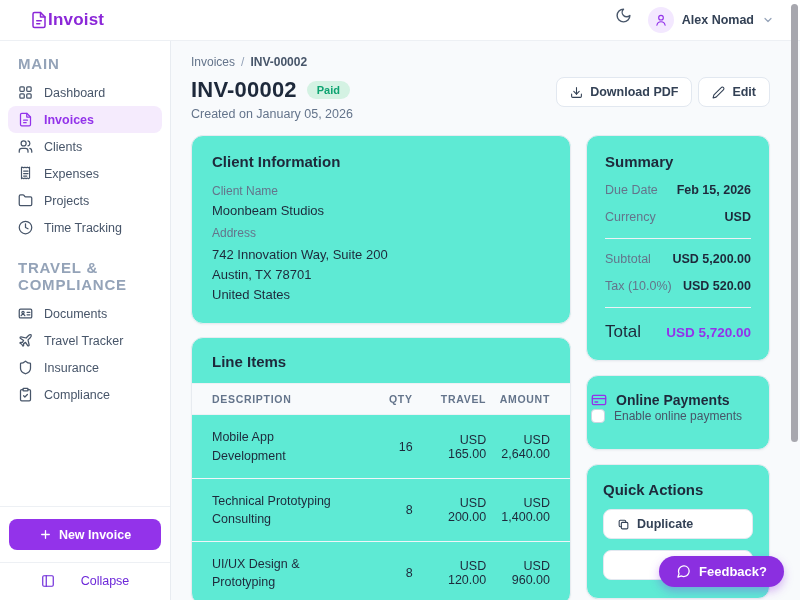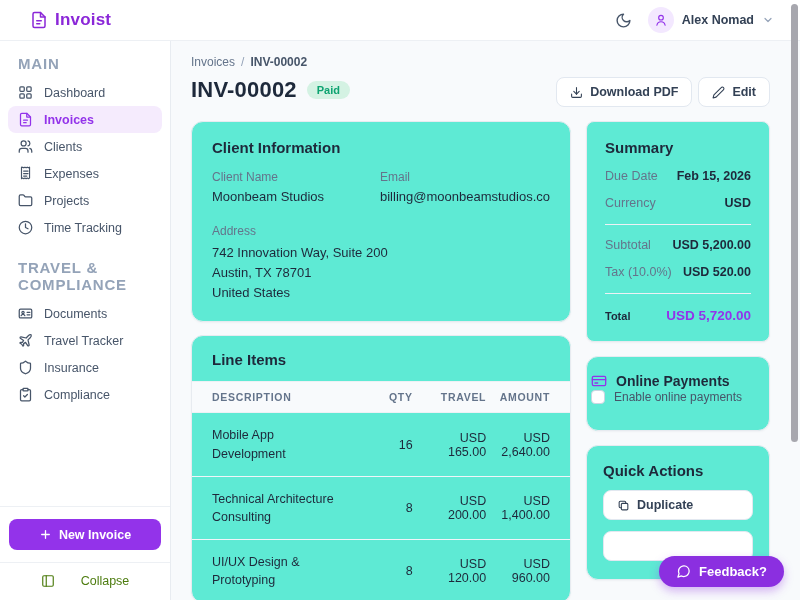--- a/index.html
+++ b/index.html
@@ -5,23 +5,23 @@
   * { margin:0; padding:0; box-sizing:border-box; }
   html,body { width:800px; height:600px; overflow:hidden; }
   body { font-family:"Liberation Sans", sans-serif; background:#f8fafc; color:#1e293b; }
   #app { position:relative; width:800px; height:600px; background:#f8fafc; overflow:hidden; }
   svg { display:block; }
 
   
   .topbar { position:absolute; top:0; left:0; right:0; height:41px; background:#ffffff;
             border-bottom:1px solid #edf0f4; display:flex; align-items:center;
             justify-content:space-between; padding:0 26px 0 30px; z-index:5; }
-  .logo { display:flex; align-items:center; gap:7px; color:#8b27d8; }
+  .logo { display:flex; align-items:center; color:#8b27d8; }
   .logo-text { font-size:17px; font-weight:700; letter-spacing:0.2px; }
-  .topbar-right { display:flex; align-items:center; gap:16px; }
+  .topbar-right { display:flex; align-items:flex-start; gap:16px; }
   .icon-btn { background:none; border:none; color:#475569; cursor:pointer; display:flex; align-items:center; }
   .user-menu { display:flex; align-items:center; gap:8px; cursor:pointer; }
   .avatar { width:26px; height:26px; border-radius:50%; background:#f3e8ff; color:#9333ea;
             display:flex; align-items:center; justify-content:center; }
   .user-name { font-size:12.5px; font-weight:700; color:#334155; }
   .chev { color:#94a3b8; }
 
   
   .sidebar { position:absolute; top:41px; left:0; width:171px; bottom:0; background:#ffffff;
              border-right:1px solid #e8ecf1; display:flex; flex-direction:column; z-index:4; }
@@ -35,21 +35,21 @@
   .nav-item.active { background:#f5ebfd; color:#9333ea; font-weight:600; }
   .nav-item.active .nicon { color:#9333ea; }
   .sidebar-bottom { border-top:1px solid #edf0f4; padding:12px 9px; }
   .new-invoice-btn { width:100%; height:31px; background:#9333ea; color:#fff; border:none;
                      border-radius:8px; font-size:12.5px; font-weight:600; cursor:pointer;
                      display:flex; align-items:center; justify-content:center; gap:7px;
                      font-family:"Liberation Sans", sans-serif; }
   .collapse-row { border-top:1px solid #edf0f4; padding:11px 0 12px; display:flex;
                   align-items:center; justify-content:center; }
   .collapse-btn { display:flex; align-items:center; gap:26px; background:none; border:none;
-                  color:#4d7c0f; font-size:12.5px; cursor:pointer; font-family:"Liberation Sans", sans-serif; }
+                  color:#6d28d9; font-size:12.5px; cursor:pointer; font-family:"Liberation Sans", sans-serif; }
 
   
   .main { position:absolute; left:171px; top:41px; right:0; bottom:0; background:#f8fafc;
           padding:14px 30px 0 20px; }
   .breadcrumb { display:flex; align-items:center; gap:6px; font-size:12px; color:#64748b; }
   .breadcrumb .current { color:#475569; font-weight:600; }
   .breadcrumb .sep { color:#94a3b8; }
   .title-row { display:flex; align-items:flex-start; justify-content:space-between; margin-top:8px; }
   .title-left { display:flex; align-items:center; gap:10px; }
   .page-title { font-size:22px; font-weight:800; color:#1e293b; letter-spacing:0.2px; }
@@ -68,21 +68,21 @@
 
   .card { background:#5eead4; border:1px solid #e7ebf0; border-radius:12px;
           box-shadow:0 1px 2px rgba(15,23,42,0.04); }
   .card-title { font-size:15px; font-weight:700; color:#1e293b; }
 
   
   .client-card { padding:17px 20px 18px; }
   .client-grid { display:grid; grid-template-columns:1fr 1fr; margin-top:14px; }
   .field-label { font-size:12px; color:#64748b; margin-bottom:5px; }
   .field-value { font-size:13px; color:#1e293b; }
-  .address-block { margin-top:20px; }
+  .address-block { margin-top:8px; }
   .address-block .field-value { line-height:1.55; }
 
   
   .lineitems-card { margin-top:13px; overflow:hidden; }
   .lineitems-card .card-title { padding:15px 20px 13px; }
   table.items { width:100%; border-collapse:collapse; }
   table.items thead tr { background:#f8fafc; }
   table.items th { font-size:10.5px; font-weight:700; letter-spacing:0.7px; color:#64748b;
                    text-align:right; padding:9px 0; border-top:1px solid #eef1f5;
                    border-bottom:1px solid #eef1f5; }
@@ -91,27 +91,27 @@
   table.items th.price, table.items td.price { width:72px; }
   table.items th.amount, table.items td.amount { width:82px; padding-right:20px; }
   table.items td { font-size:12.5px; color:#1e293b; text-align:right; padding:13px 0;
                    border-bottom:1px solid #f1f5f9; vertical-align:middle; }
   table.items td.price div, table.items td.amount div { max-width:60px; margin-left:auto; }
   table.items td.amount div { max-width:70px; }
   table.items tr:last-child td { border-bottom:none; }
   table.items td.desc { line-height:1.45; padding-right:8px; }
 
   
-  .summary-card { padding:17px 18px 18px;border-radius:8px; }
+  .summary-card { padding:17px 18px 18px; }
   .srow { display:flex; justify-content:space-between; align-items:center; margin-top:13px; }
   .srow .slabel { font-size:12.5px; color:#64748b; }
   .srow .svalue { font-size:12.5px; font-weight:700; color:#1e293b; }
   .sdivider { border-top:1px solid #eef1f5; margin-top:14px; }
   .srow.total { margin-top:14px; }
-  .srow.total .slabel { font-size:11px; font-weight:700; color:#1e293b; }
+  .srow.total .slabel { font-size:17px; font-weight:400; color:#1e293b; }
   .srow.total .svalue { font-size:13.5px; font-weight:700; color:#9333ea; }
 
   
   .payments-card { margin-top:14px; padding:16px 4px 26px;text-align:center; }
   .payments-title { display:flex; align-items:center; gap:9px; }
   .payments-title .pt { font-size:14px; font-weight:700; color:#1e293b; }
   .cc-icon { color:#9333ea; }
   .check-row { display:flex; align-items:center; gap:9px; margin-top:1px; cursor:pointer; }
   .checkbox { width:14px; height:14px; border:1.5px solid #cbd5e1; border-radius:4px; background:#fff; }
   .check-label { font-size:12px; color:#475569; }
@@ -321,20 +321,21 @@
       <span class="sep">/</span>
       <span class="current">INV-00002</span>
     </div>
 
     <div class="title-row">
       <div>
         <div class="title-left">
           <span class="page-title">INV-00002</span>
           <span class="badge-paid">Paid</span>
         </div>
+        <div class="created-on">Created on January 05, 2026</div>
       </div>
       <div class="action-btns">
         <button class="btn-outline">
           <span>
             <svg width="13" height="13" viewBox="0 0 24 24" fill="none" stroke="currentColor" stroke-width="2" stroke-linecap="round" stroke-linejoin="round">
                 <path d="M21 15v4a2 2 0 0 1-2 2H5a2 2 0 0 1-2-2v-4"></path>
                 <path d="m7 10 5 5 5-5"></path>
                 <path d="M12 15V3"></path>
               </svg>
           </span>
@@ -353,24 +354,20 @@
 
     <div class="columns">
 
       <div class="col-left">
         <div class="card client-card">
           <div class="card-title">Client Information</div>
           <div class="client-grid">
             <div>
               <div class="field-label">Client Name</div>
               <div class="field-value">Moonbeam Studios</div>
-            </div>
-            <div>
-              <div class="field-label">Email</div>
-              <div class="field-value">billing@moonbeamstudios.co</div>
             </div>
           </div>
           <div class="address-block">
             <div class="field-label">Address</div>
             <div class="field-value">
               <div>742 Innovation Way, Suite 200</div>
               <div>Austin, TX 78701</div>
               <div>United States</div>
             </div>
           </div>
@@ -392,21 +389,21 @@
                 <td class="desc">Mobile App Development</td>
                 <td class="qty">16</td>
                 <td class="price">
                     <div>USD 165.00</div>
                   </td>
                 <td class="amount">
                     <div>USD 2,640.00</div>
                   </td>
               </tr>
               <tr>
-                <td class="desc">Technical Architecture Consulting</td>
+                <td class="desc">Technical Prototyping Consulting</td>
                 <td class="qty">8</td>
                 <td class="price">
                     <div>USD 200.00</div>
                   </td>
                 <td class="amount">
                     <div>USD 1,400.00</div>
                   </td>
               </tr>
               <tr>
                 <td class="desc">UI/UX Design &amp; Prototyping</td>

